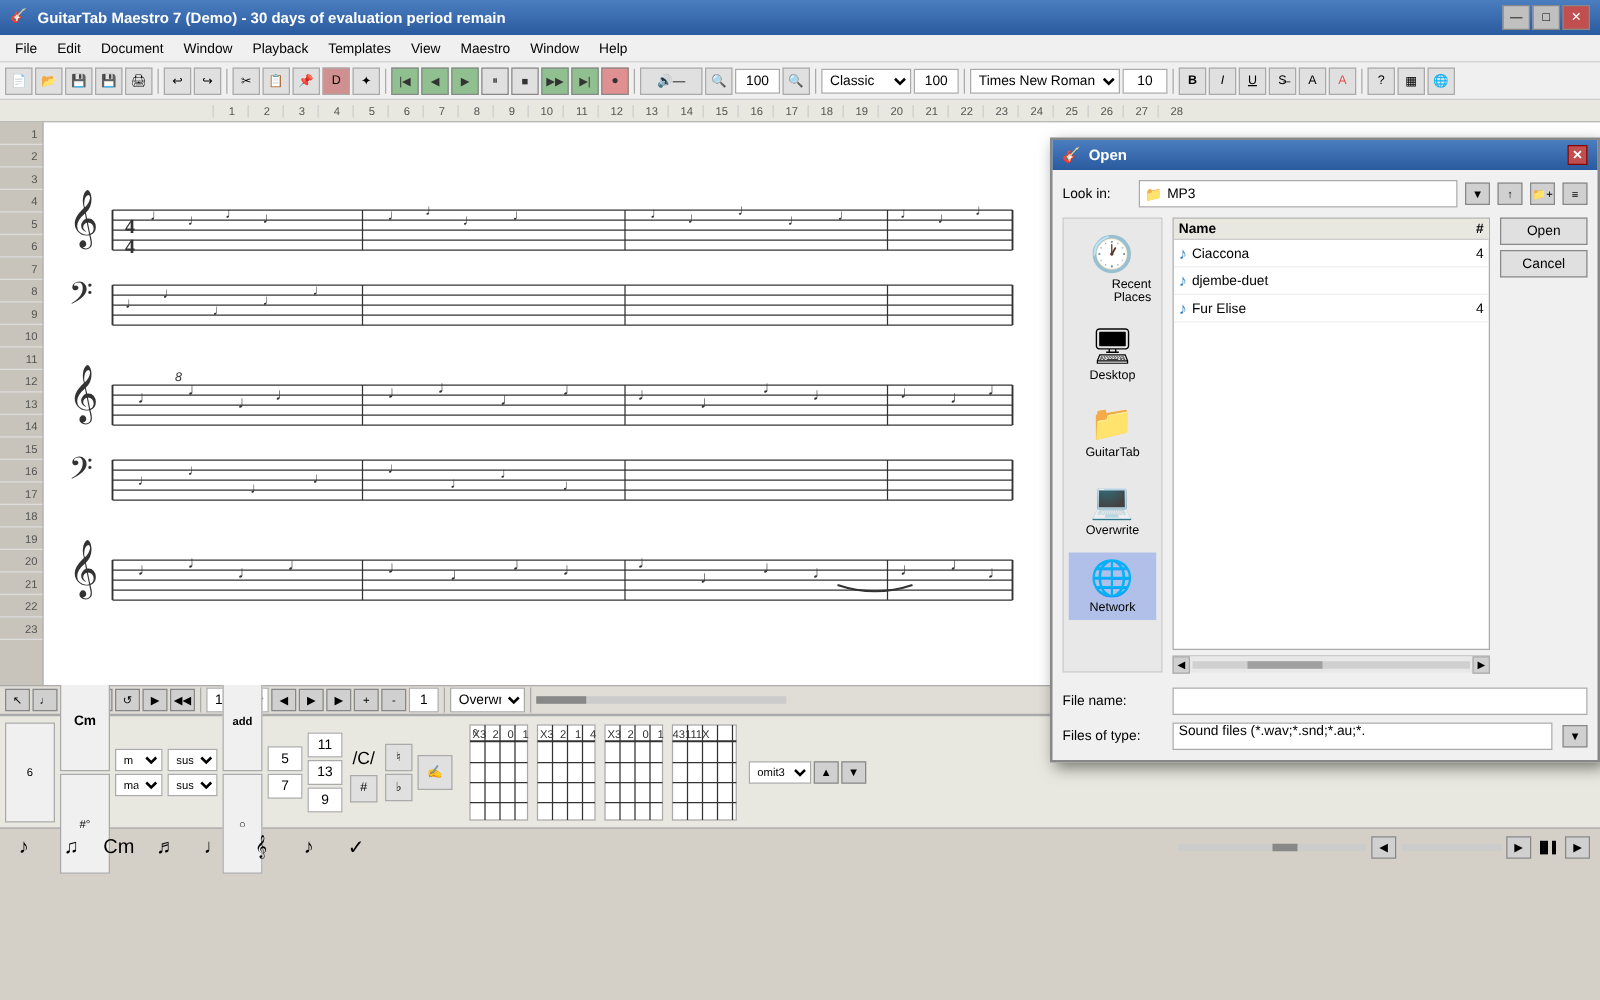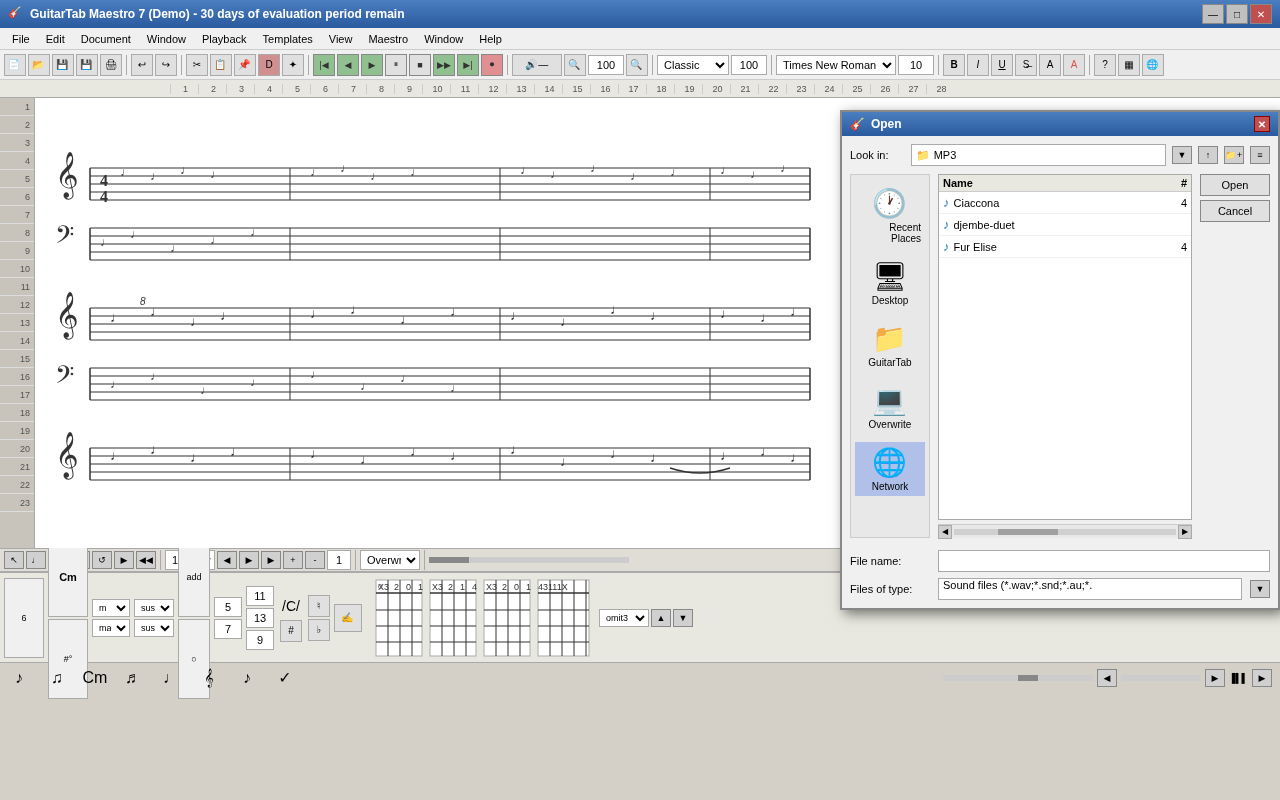--- a/index.html
+++ b/index.html
@@ -557,21 +557,21 @@
     <div class="chord-cell" style="font-size:9px;">#°</div>
   </div>
   <div style="display:flex;flex-direction:column;gap:2px;">
     <select class="toolbar-select" style="width:38px;height:18px;font-size:9px;"><option>m</option></select>
     <select class="toolbar-select" style="width:38px;height:18px;font-size:9px;"><option>maj</option></select>
   </div>
   <div style="display:flex;flex-direction:column;gap:2px;">
     <select class="toolbar-select" style="width:40px;height:18px;font-size:9px;"><option>sus</option></select>
     <select class="toolbar-select" style="width:40px;height:18px;font-size:9px;"><option>sus4</option></select>
   </div>
-  <div style="display:flex;flex-direction:column;gap:2px;">
+  <div style="display:flex;flex-direction:column;gap:2px;font-weight:bold;">
     <div class="chord-cell" style="width:32px;font-size:9px;">add</div>
     <div class="chord-cell" style="width:32px;">○</div>
   </div>
   <div style="display:flex;flex-direction:column;gap:2px;">
     <input class="toolbar-input" value="5" style="width: 28px;">
     <input class="toolbar-input" value="7" style="width: 28px;">
   </div>
   <div style="display:flex;flex-direction:column;gap:2px;">
     <input class="toolbar-input" value="11" style="width: 28px;">
     <input class="toolbar-input" value="13" style="width: 28px;">

